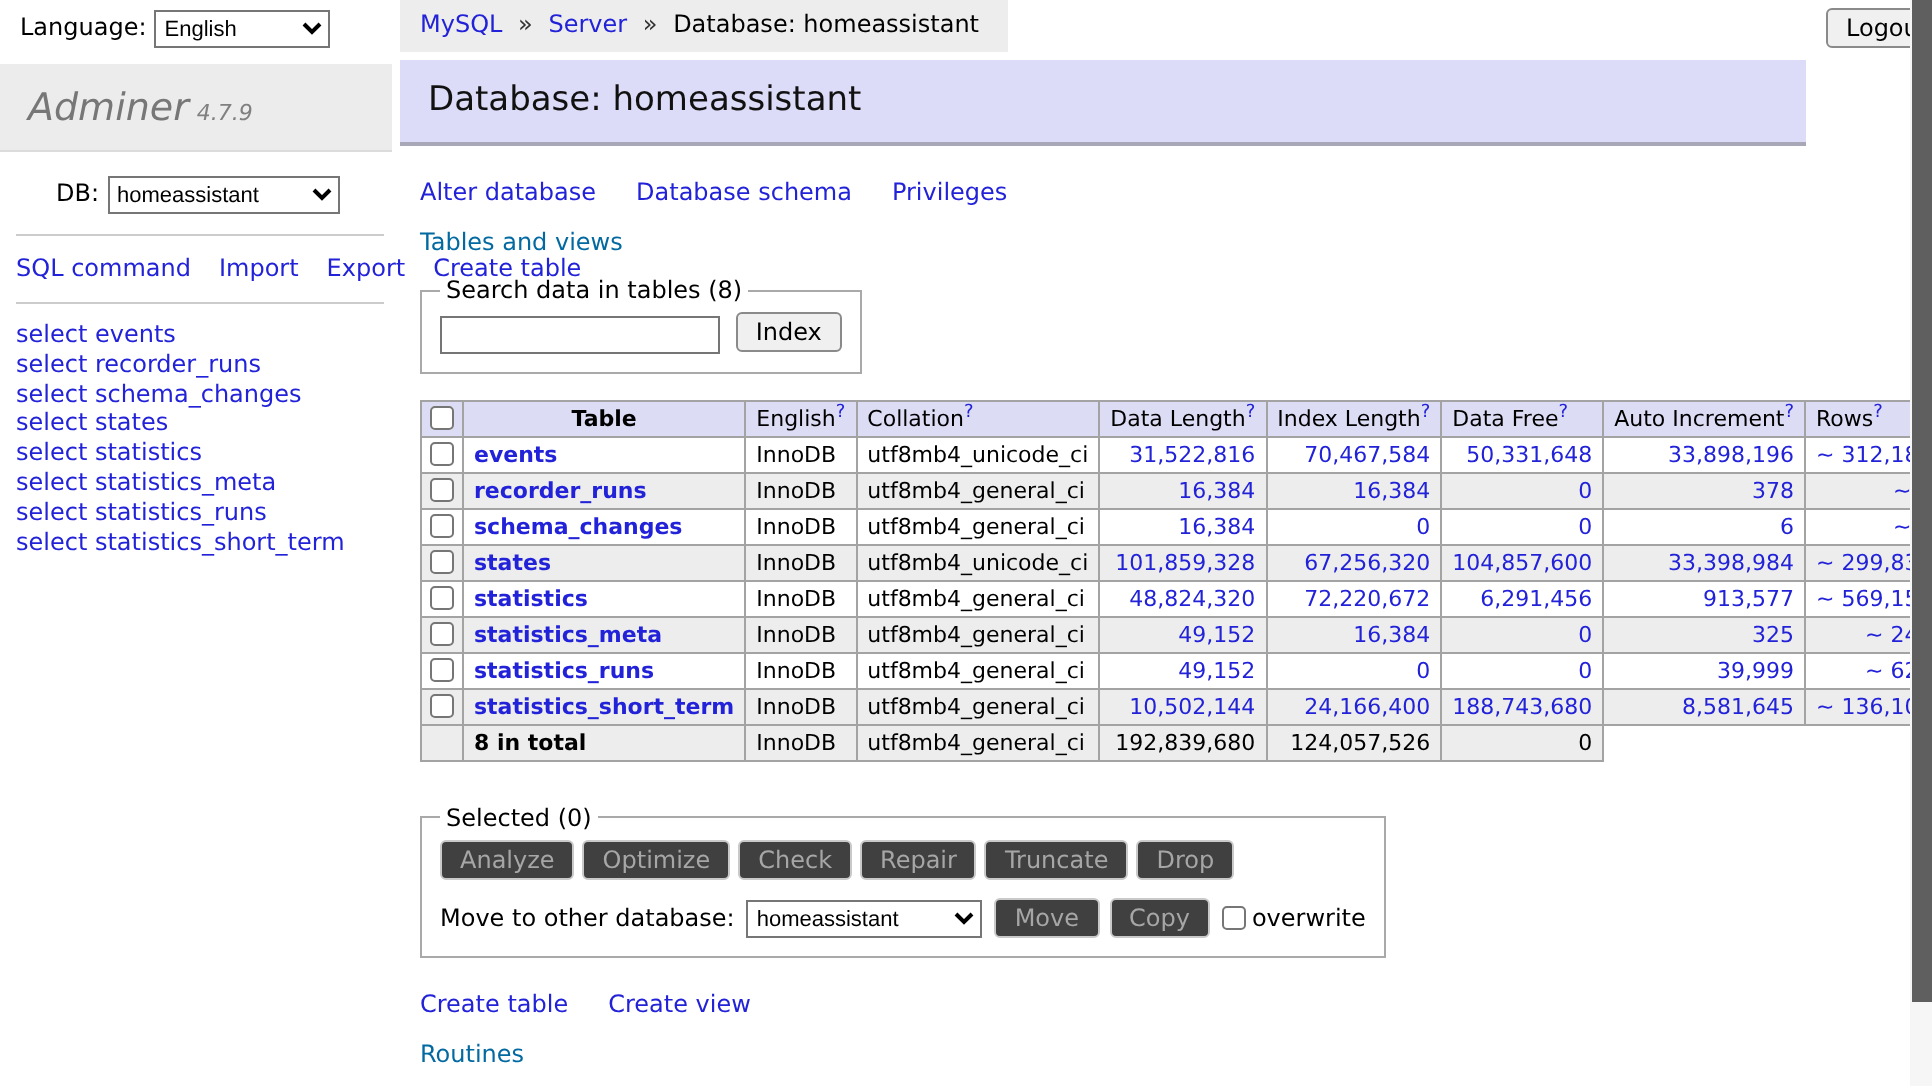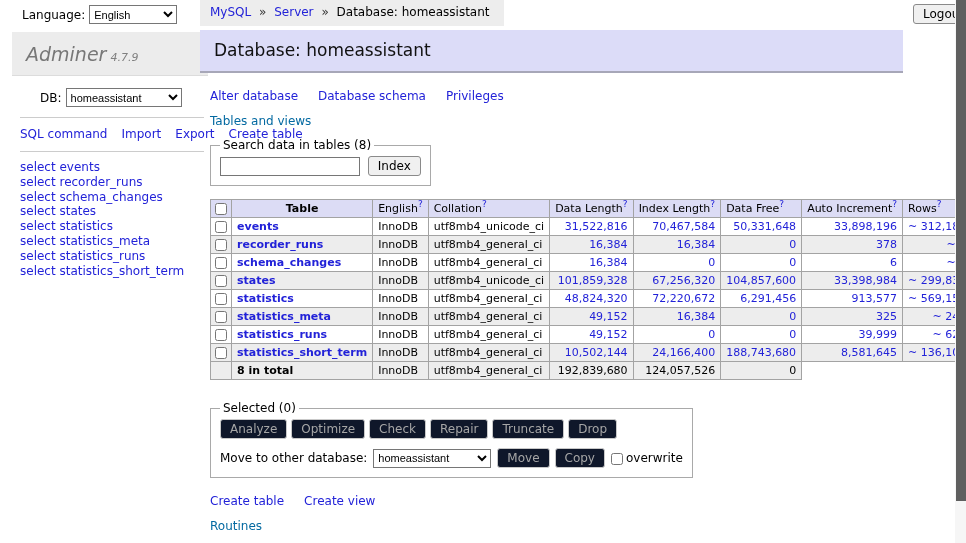--- a/index.html
+++ b/index.html
@@ -6,21 +6,21 @@
   html,body { margin:0; padding:0; }
   body {
     width:966px; height:543px; position:relative; overflow:hidden;
     background:#fff; color:#000;
     font-family:"DejaVu Sans","Liberation Sans",sans-serif;
     font-size:12px;
   }
   a { color:#2222d8; text-decoration:none; cursor:pointer; }
 
   
-  #sidebar { position:absolute; left:12px; top:0; width:200px; height:543px; background:#fff; }
+  #sidebar { position:absolute; left:0; top:0; width:200px; height:543px; background:#fff; }
   .lang-row { padding:5px 0 4px 10px; white-space:nowrap; }
   .lang-row select { width:88px; font-size:11px; margin-left:4px; }
   h1.brand {
     margin:4px 0 0; background:#ececec; border-bottom:1px solid #dcdcdc;
     width:196px; height:44px; padding:11px 0 0 14px;
     font-weight:normal; font-size:19px; font-style:italic; color:#777;
   }
   h1.brand .ver { font-size:11px; font-style:italic; color:#808080; margin-left:4px;text-align:right; }
   .db-row { padding:12px 0 0 8px; white-space:nowrap;margin-left:20px; }
   .db-row select { width:116px; font-size:11px; margin-left:4px; }
@@ -35,21 +35,21 @@
   
   #main { position:absolute; left:200px; top:0; width:712px; }
   .breadcrumb { display:inline-block; background:#ededed; padding:5px 14px 7px 10px; }
   .breadcrumb .sep { color:#333; margin:0 4px; }
   #logout-btn { position:absolute; left:713px; top:4px; }
   button.sysbtn {
     font-family:inherit; font-size:12px; color:#000;
     background:#f0f0f0; border:1px solid #8a8a8a; border-radius:3px;
     padding:2px 9px; cursor:pointer;
   }
-  button.sysbtn:disabled { color:#a6a6a6; border-color:#c9c9c9; background:#0f172a; cursor:default;text-align:center; }
+  button.sysbtn:disabled { color:#a6a6a6; border-color:#c9c9c9; background:#404040; cursor:default;text-align:center; }
   h2.page-title {
     margin:4px 0 0; width:703px; background:#dcdcf8; border-bottom:2px solid #a7a7b8;
     padding:10px 14px 11px; font-weight:normal; font-size:17px; color:#111;
   }
   .content { padding-left:10px; }
   .linkrow { margin:16px 0 0; }
   .linkrow a { margin-right:20px; }
   h3.sect { font-weight:normal; font-size:12px; color:#0369a1; margin:11px 0 10px; }
   fieldset { display:inline-block; border:1px solid #a9a9a9; margin:0; padding:4px 9px 9px; }
   legend { font-size:12px; padding:0 3px; }

